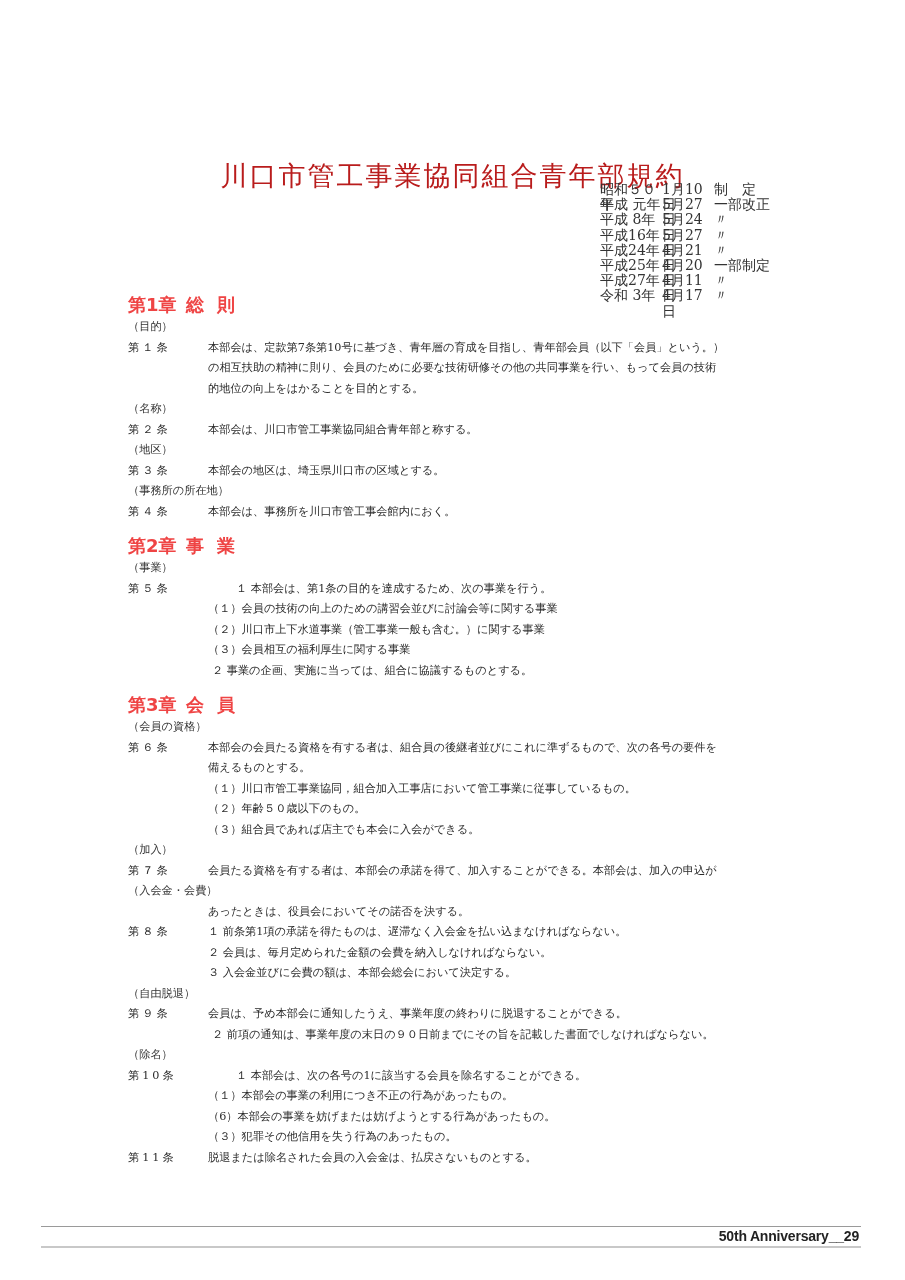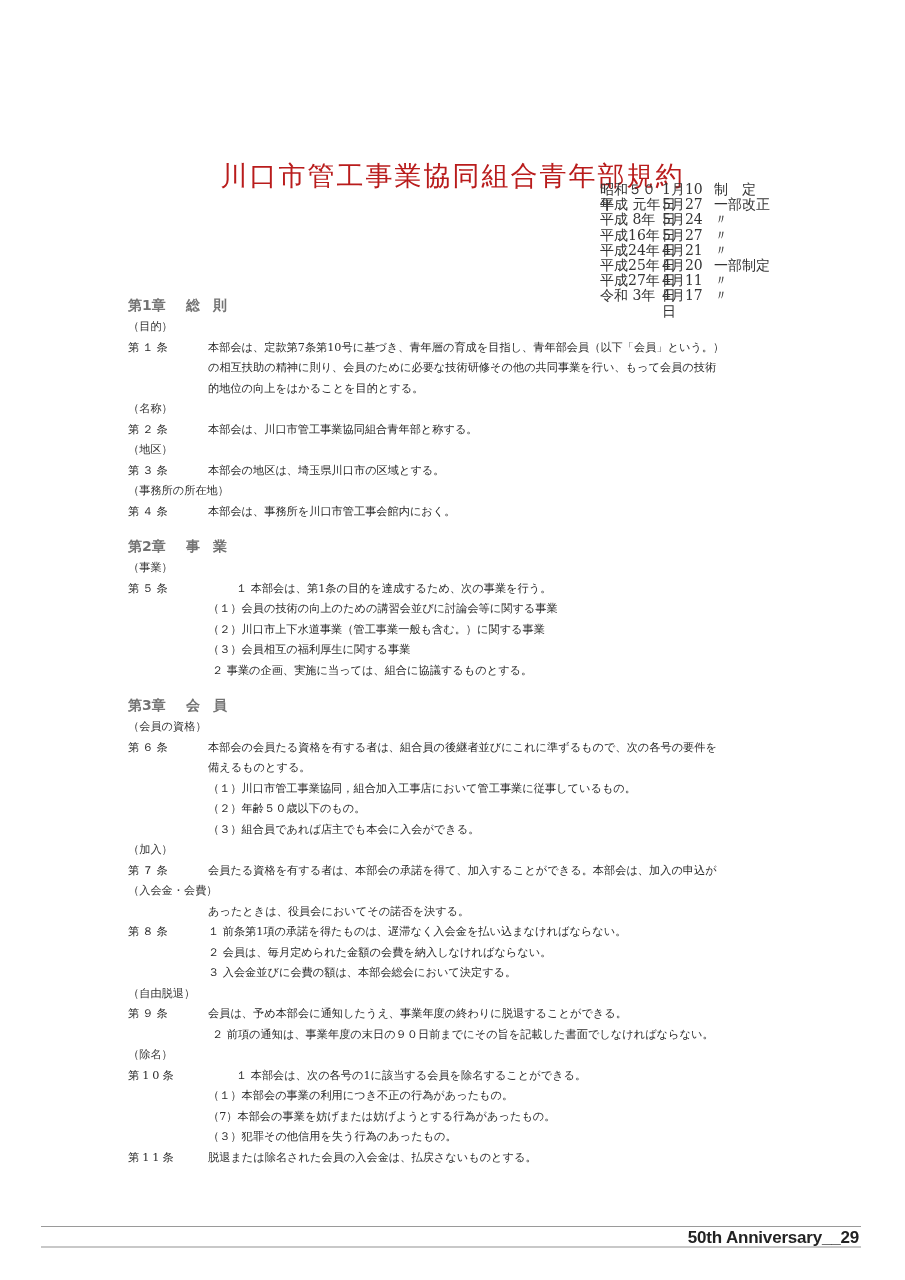--- a/index.html
+++ b/index.html
@@ -17,41 +17,41 @@
     position: absolute; left: 600px; top: 182px; font-size: 14px; color: #333;
   }
   .history .row { display: flex; height: 15.2px; line-height: 15.2px; }
   .history .era { width: 62px; }
   .history .date { width: 52px; }
   .history .action { width: 60px; }
   .body { position: absolute; left: 128px; top: 293px; width: 660px; font-size: 11.2px; }
   .line { height: 20.5px; line-height: 20.5px; white-space: nowrap; position: relative; }
   .chapter {
     font-family: "DejaVu Sans", "Liberation Sans", sans-serif;
-    font-size: 14px; font-weight: bold; color: #737373;
+    font-size: 18px; font-weight: bold; color: #ef4444;
     height: 24px; line-height: 24px;
   }
   .chapter .num { display: inline-block; width: 58px; }
   .chapter .name { letter-spacing: 13px; }
   .gap { height: 12px; }
   .caption { color: #333; }
   .artnum { position: absolute; left: 0; top: 0; letter-spacing: 3px; }
   .text { position: absolute; left: 80px; top: 0; }
   .text.ind1 { left: 88px; margin-left: 20px; }
   .text.ind2 { left: 84px; }
   .footer-line-top {
     position: absolute; left: 41px; width: 820px; top: 1226px; height: 1px; background: #9a9a9a;
   }
   .footer-line-bottom {
     position: absolute; left: 41px; width: 820px; top: 1246px; height: 2px; background: #c8c8c8;
   }
   .footer-text {
     position: absolute; right: 46px; top: 1228px;
     font-family: "Liberation Sans", "DejaVu Sans", sans-serif; font-weight: bold;
-    font-size: 17px; color: #222; letter-spacing: -0.2px;
+    font-size: 14px; color: #222; letter-spacing: -0.2px;
   }
 </style>
 </head>
 <body>
 
 <h1 class="title">川口市管工事業協同組合青年部規約</h1>
 
 <div class="history">
   <div class="row">
       <span class="era">昭和５０年</span>
@@ -195,21 +195,21 @@
     </div>
   <div class="line caption">（除名）</div>
   <div class="line">
       <span class="artnum">第10条</span>
       <span class="text ind1">１ 本部会は、次の各号の1に該当する会員を除名することができる。</span>
     </div>
   <div class="line">
       <span class="text">（１）本部会の事業の利用につき不正の行為があったもの。</span>
     </div>
   <div class="line">
-      <span class="text">（7）本部会の事業を妨げまたは妨げようとする行為があったもの。</span>
+      <span class="text">（6）本部会の事業を妨げまたは妨げようとする行為があったもの。</span>
     </div>
   <div class="line">
       <span class="text">（３）犯罪その他信用を失う行為のあったもの。</span>
     </div>
   <div class="line">
       <span class="artnum">第11条</span>
       <span class="text">脱退または除名された会員の入会金は、払戻さないものとする。</span>
     </div>
 </div>
 

